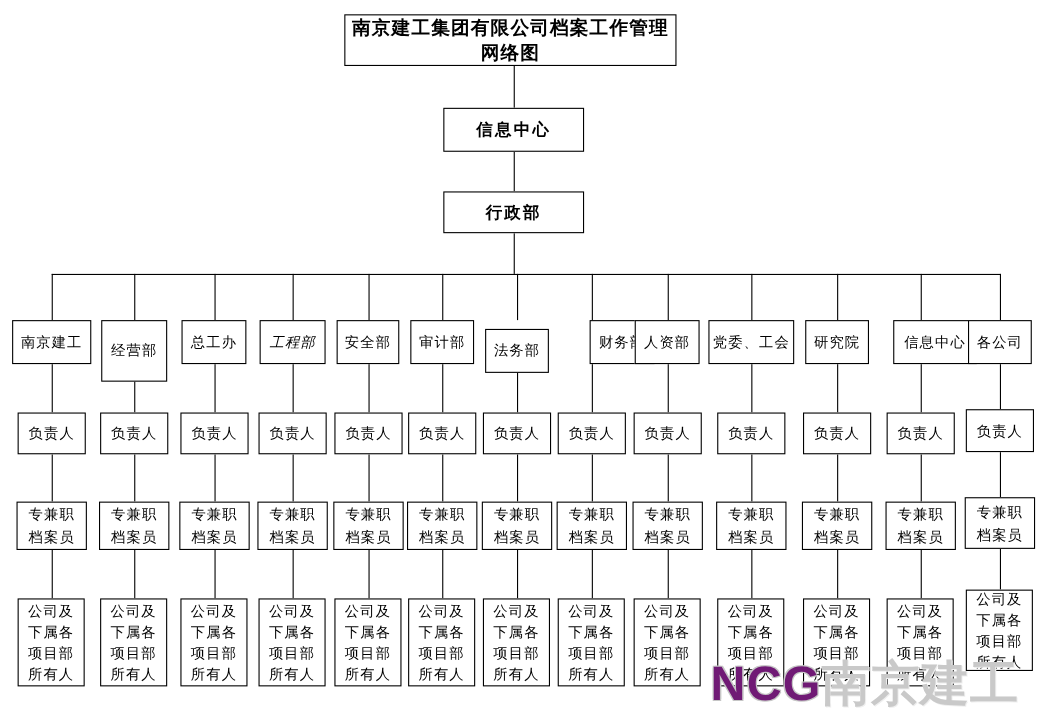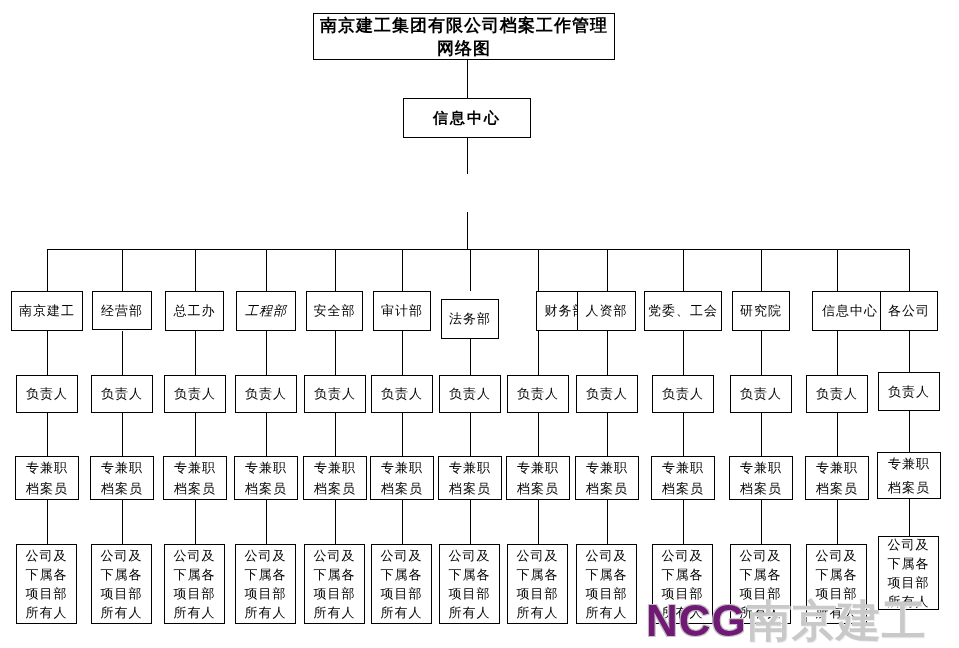--- a/index.html
+++ b/index.html
@@ -33,21 +33,21 @@
     font-weight: bold;
     letter-spacing: 1px;
   }
   .exec-box {
     font-size: 15px;
     font-weight: bold;
     letter-spacing: 2px;
   }
   .dept-box  { font-size: 13px; letter-spacing: 1px; }
   .leader-box{ font-size: 13px; letter-spacing: 1px; }
-  .arch-box  { font-size: 13px; line-height: 21px; letter-spacing: 1px; justify-content: space-between; }
+  .arch-box  { font-size: 13px; line-height: 21px; letter-spacing: 1px; }
   .staff-box { font-size: 13px; line-height: 19px; letter-spacing: 1px; }
   .vline, .hline {
     position: absolute;
     background: #000000;
     z-index: 1;
   }
   .vline { width: 1px; }
   .hline { height: 1px; }
   #watermark {
     position: absolute;
@@ -72,20 +72,21 @@
 </head>
 <body>
 
 <div id="stage">
 
   <div class="box title-box" style="left:297px; top:13px; width:302px; height:47px;margin-left:16px;">南京建工集团有限公司档案工作管理网络图</div>
 
   <div class="vline" style="left:467px; top:60px;  height:38px;"></div>
   <div class="box exec-box" style="left:403px; top:98px; width:128px; height:40px;">信息中心</div>
   <div class="vline" style="left:467px; top:138px; height:36px;"></div>
+  <div class="box exec-box" style="left:403px; top:174px; width:128px; height:38px;">行政部</div>
   <div class="vline" style="left:467px; top:212px; height:37px;"></div>
 
   <div class="hline" style="left:47px; top:249px; width:863px;"></div>
 
   <div id="columns">
       <div class="vline" style="left: 47px; top: 249px; height: 42px;"></div>
       <div class="box dept-box" style="left: 11px; top: 291px; width: 72px; height: 40px;">
         <div>南京建工</div>
       </div>
       <div class="vline" style="left: 47px; top: 331px; height: 44px;"></div>
@@ -98,21 +99,21 @@
         <div>档案员</div>
       </div>
       <div class="vline" style="left: 47px; top: 500px; height: 44px;"></div>
       <div class="box staff-box" style="left: 16px; top: 544px; width: 61px; height: 80px;">
         <div>公司及</div>
         <div>下属各</div>
         <div>项目部</div>
         <div>所有人</div>
       </div>
       <div class="vline" style="left: 122px; top: 249px; height: 42px;"></div>
-      <div class="box dept-box" style="left: 92px; top: 291px; width: 60px; height: 39px;">
+      <div class="box dept-box" style="left: 92px; top: 291px; width: 60px; height: 56px;">
         <div>经营部</div>
       </div>
       <div class="vline" style="left: 122px; top: 331px; height: 44px;"></div>
       <div class="box leader-box" style="left: 91px; top: 375px; width: 62px; height: 38px;">
         <div>负责人</div>
       </div>
       <div class="vline" style="left: 122px; top: 413px; height: 43px;"></div>
       <div class="box arch-box" style="left: 90px; top: 456px; width: 64px; height: 44px;">
         <div>专兼职</div>
         <div>档案员</div>

